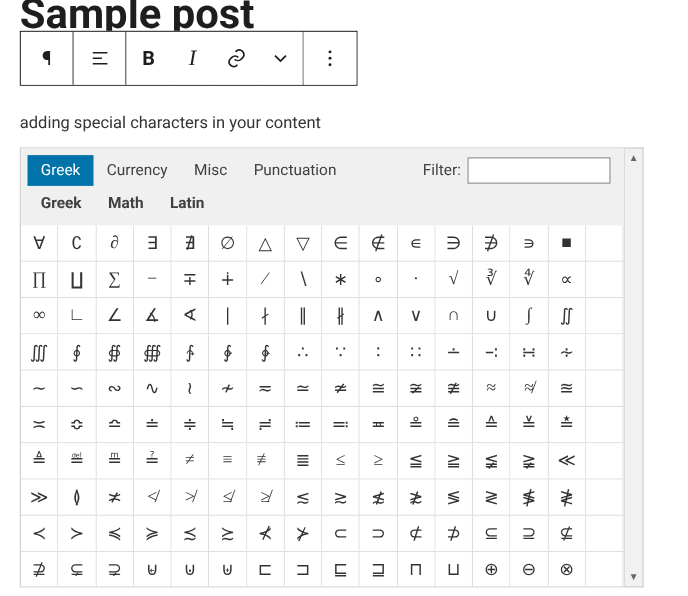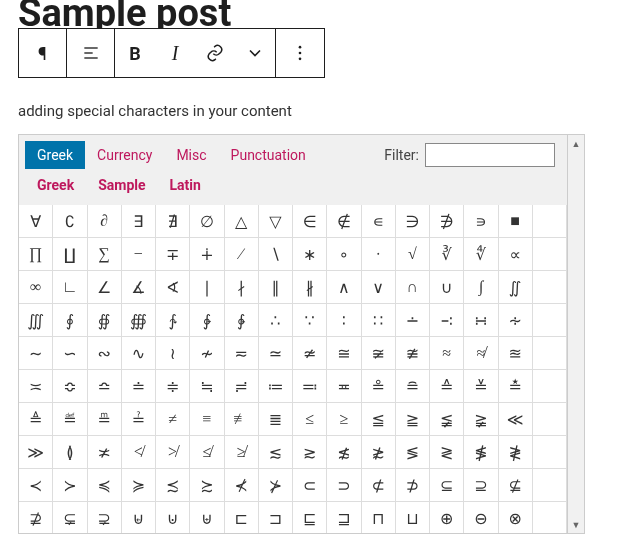--- a/index.html
+++ b/index.html
@@ -72,21 +72,21 @@
   }
   .tabs-row {
     display: flex;
     align-items: center;
     flex-wrap: wrap;
     gap: 0;
   }
   .tab {
     padding: 6px 12px;
     font-size: 14px;
-    color: #be185d;
+    color: #404040;
     cursor: pointer;
   }
   .tab.active {
     background: #0073aa;
     color: #fff;
   }
   .filter-area {
     margin-left: auto;
     display: flex;
     align-items: center;
@@ -207,21 +207,21 @@
         <div class="tab">Currency</div>
         <div class="tab">Misc</div>
         <div class="tab">Punctuation</div>
         <div class="filter-area">
           <span class="filter-label">Filter:</span>
           <input class="filter-input" type="text" value="" style="">
         </div>
       </div>
       <div class="tabs-row2">
         <div class="tab">Greek</div>
-        <div class="tab">Sample</div>
+        <div class="tab">Math</div>
         <div class="tab">Latin</div>
       </div>
     </div>
     <div class="grid-scroll">
       <div class="grid" id="char-grid">
           <div class="cell grid-row-first">∀</div>
           <div class="cell grid-row-first">∁</div>
           <div class="cell grid-row-first">∂</div>
           <div class="cell grid-row-first">∃</div>
           <div class="cell grid-row-first">∄</div>

